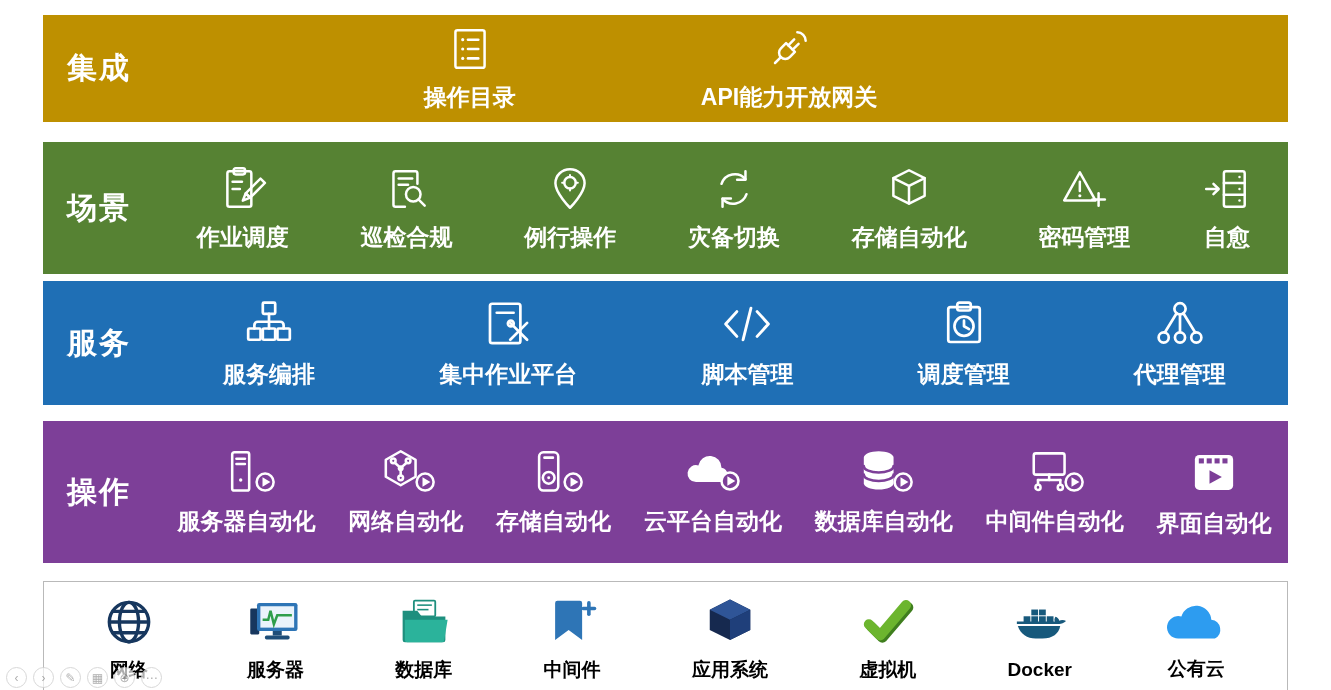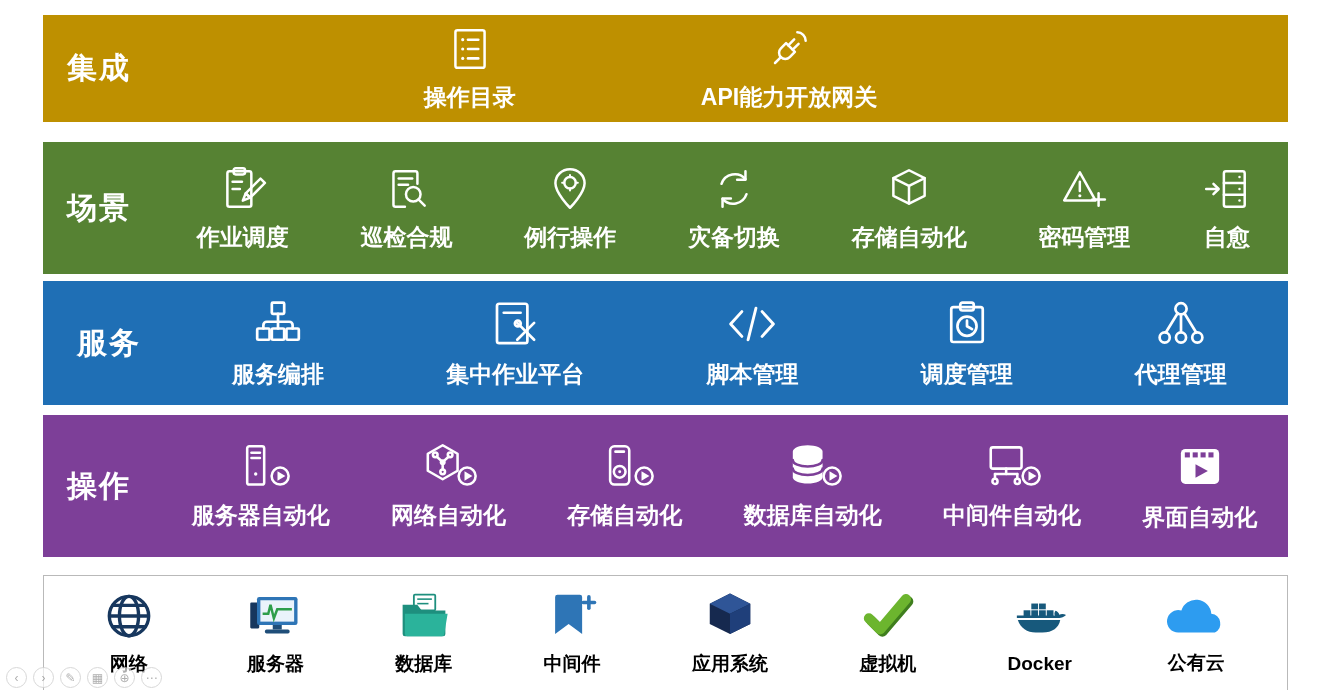--- a/index.html
+++ b/index.html
@@ -7,22 +7,22 @@
   body {
     width: 1331px; height: 690px;
     background: #ffffff;
     font-family: "Liberation Sans", "DejaVu Sans", sans-serif;
     overflow: hidden; position: relative;
   }
   .stage { position: absolute; left: 43px; top: 15px; width: 1245px; }
   .band { display: flex; align-items: center; color: #fff; }
   .band-integration { background: #BE9000; height: 107px; }
   .band-scene      { background: #568233; height: 132px; margin-top: 20px; }
-  .band-service    { background: #1F6FB5; height: 124px; margin-top: 7px; padding-left: 10px; }
-  .band-operation  { background: #7D3F98; height: 142px; margin-top: 10px; --band-bg: #7D3F98; }
+  .band-service    { background: #1F6FB5; height: 124px; margin-top: 7px; }
+  .band-operation  { background: #7D3F98; height: 142px; margin-top: 16px; --band-bg: #7D3F98; }
   .band-label {
     flex: 0 0 118px; padding-left: 24px;
     font-size: 30px; font-weight: 700; letter-spacing: 2px;
   }
   .items { flex: 1; display: flex; align-items: center; justify-content: space-around; padding: 0 12px; gap: 24px; }
   .items-pair { justify-content: center; gap: 185px; padding-right: 160px; }
   .item { display: flex; flex-direction: column; align-items: center; gap: 8px; }
   .item .lbl { font-size: 23px; white-space: nowrap; font-weight: 700; }
   .icn { width: 50px; height: 50px; display: block; }
   .icn-lg { width: 54px; height: 54px; }
@@ -306,20 +306,30 @@
             <line x1="20" y1="10" x2="28" y2="10"></line>
             <circle cx="24" cy="29" r="5.5"></circle>
             <circle cx="24" cy="29" r="1.4" fill="currentColor" stroke="none"></circle>
             <circle cx="47" cy="33" r="8" style="fill:var(--band-bg)"></circle>
             <path d="M44.5 28.5 L52 33 L44.5 37.5 Z" fill="currentColor" stroke="none"></path>
           </svg>
         </span>
         <span class="lbl">存储自动化</span>
       </div>
 
+      <div class="item">
+        <span>
+          <svg class="icn icn-play" viewBox="0 0 58 48" fill="none" stroke="currentColor" stroke-width="2.4" stroke-linecap="round" stroke-linejoin="round">
+            <path d="M38 33 H13 a8 8 0 1 1 2.2 -15.7 A11 11 0 0 1 37 19.5 a7 7 0 0 1 1 13.5 z" fill="currentColor" stroke="none"></path>
+            <circle cx="45" cy="32" r="8" style="fill:var(--band-bg)"></circle>
+            <path d="M42.5 27.5 L50 32 L42.5 36.5 Z" fill="currentColor" stroke="none"></path>
+          </svg>
+        </span>
+        <span class="lbl">云平台自动化</span>
+      </div>
 
       <div class="item">
         <span>
           <svg class="icn icn-play" viewBox="0 0 58 48" fill="none" stroke="currentColor" stroke-width="2.4" stroke-linecap="round" stroke-linejoin="round">
             <path d="M10 10 c0 -3.3 6.3 -6 14 -6 s14 2.7 14 6 v24 c0 3.3 -6.3 6 -14 6 s-14 -2.7 -14 -6 z" fill="currentColor" stroke="none"></path>
             <path d="M10 18 c0 3.3 6.3 6 14 6 s14 -2.7 14 -6" style="stroke:var(--band-bg)"></path>
             <path d="M10 26 c0 3.3 6.3 6 14 6 s14 -2.7 14 -6" style="stroke:var(--band-bg)"></path>
             <circle cx="47" cy="33" r="8" style="fill:var(--band-bg)"></circle>
             <path d="M44.5 28.5 L52 33 L44.5 37.5 Z" fill="currentColor" stroke="none"></path>
           </svg>

